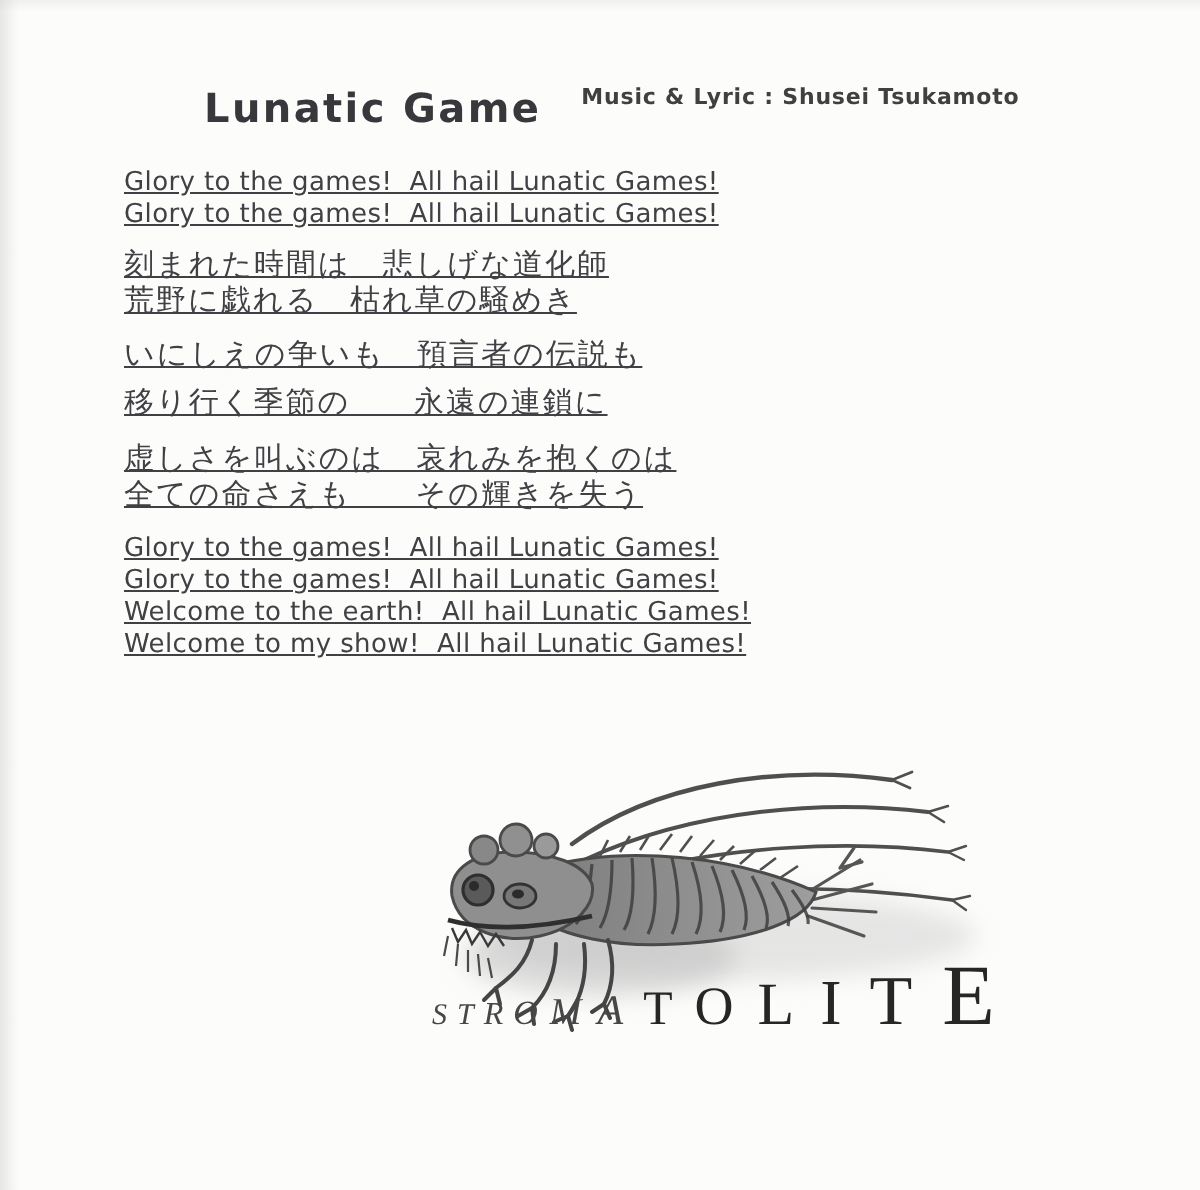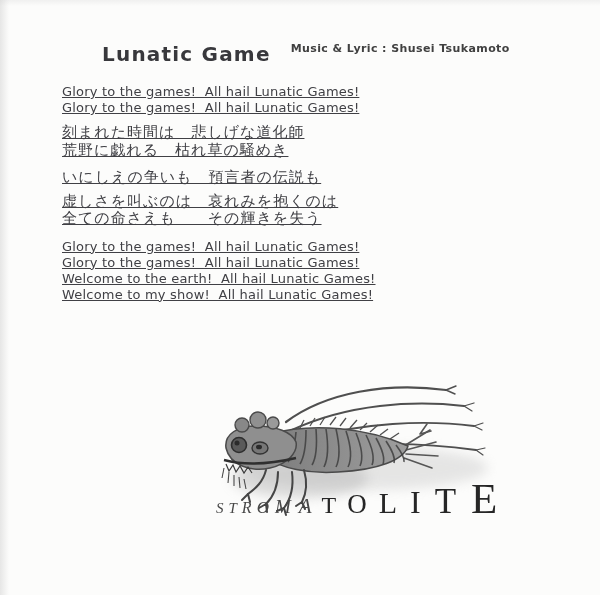--- a/index.html
+++ b/index.html
@@ -88,20 +88,23 @@
 
     <div class="stanza mb10">
       <div class="line jp">刻まれた時間は　悲しげな道化師</div>
       <div class="line jp">荒野に戯れる　枯れ草の騒めき</div>
     </div>
 
     <div class="stanza mb6">
       <div class="line jp">いにしえの争いも　預言者の伝説も</div>
     </div>
 
+    <div class="stanza mb11">
+      <div class="line jp">移り行く季節の　　永遠の連鎖に</div>
+    </div>
 
     <div class="stanza mb11">
       <div class="line jp">虚しさを叫ぶのは　哀れみを抱くのは</div>
       <div class="line jp">全ての命さえも　　その輝きを失う</div>
     </div>
 
     <div class="stanza">
       <div class="line">Glory to the games!  All hail Lunatic Games!</div>
       <div class="line">Glory to the games!  All hail Lunatic Games!</div>
       <div class="line">Welcome to the earth!  All hail Lunatic Games!</div>

